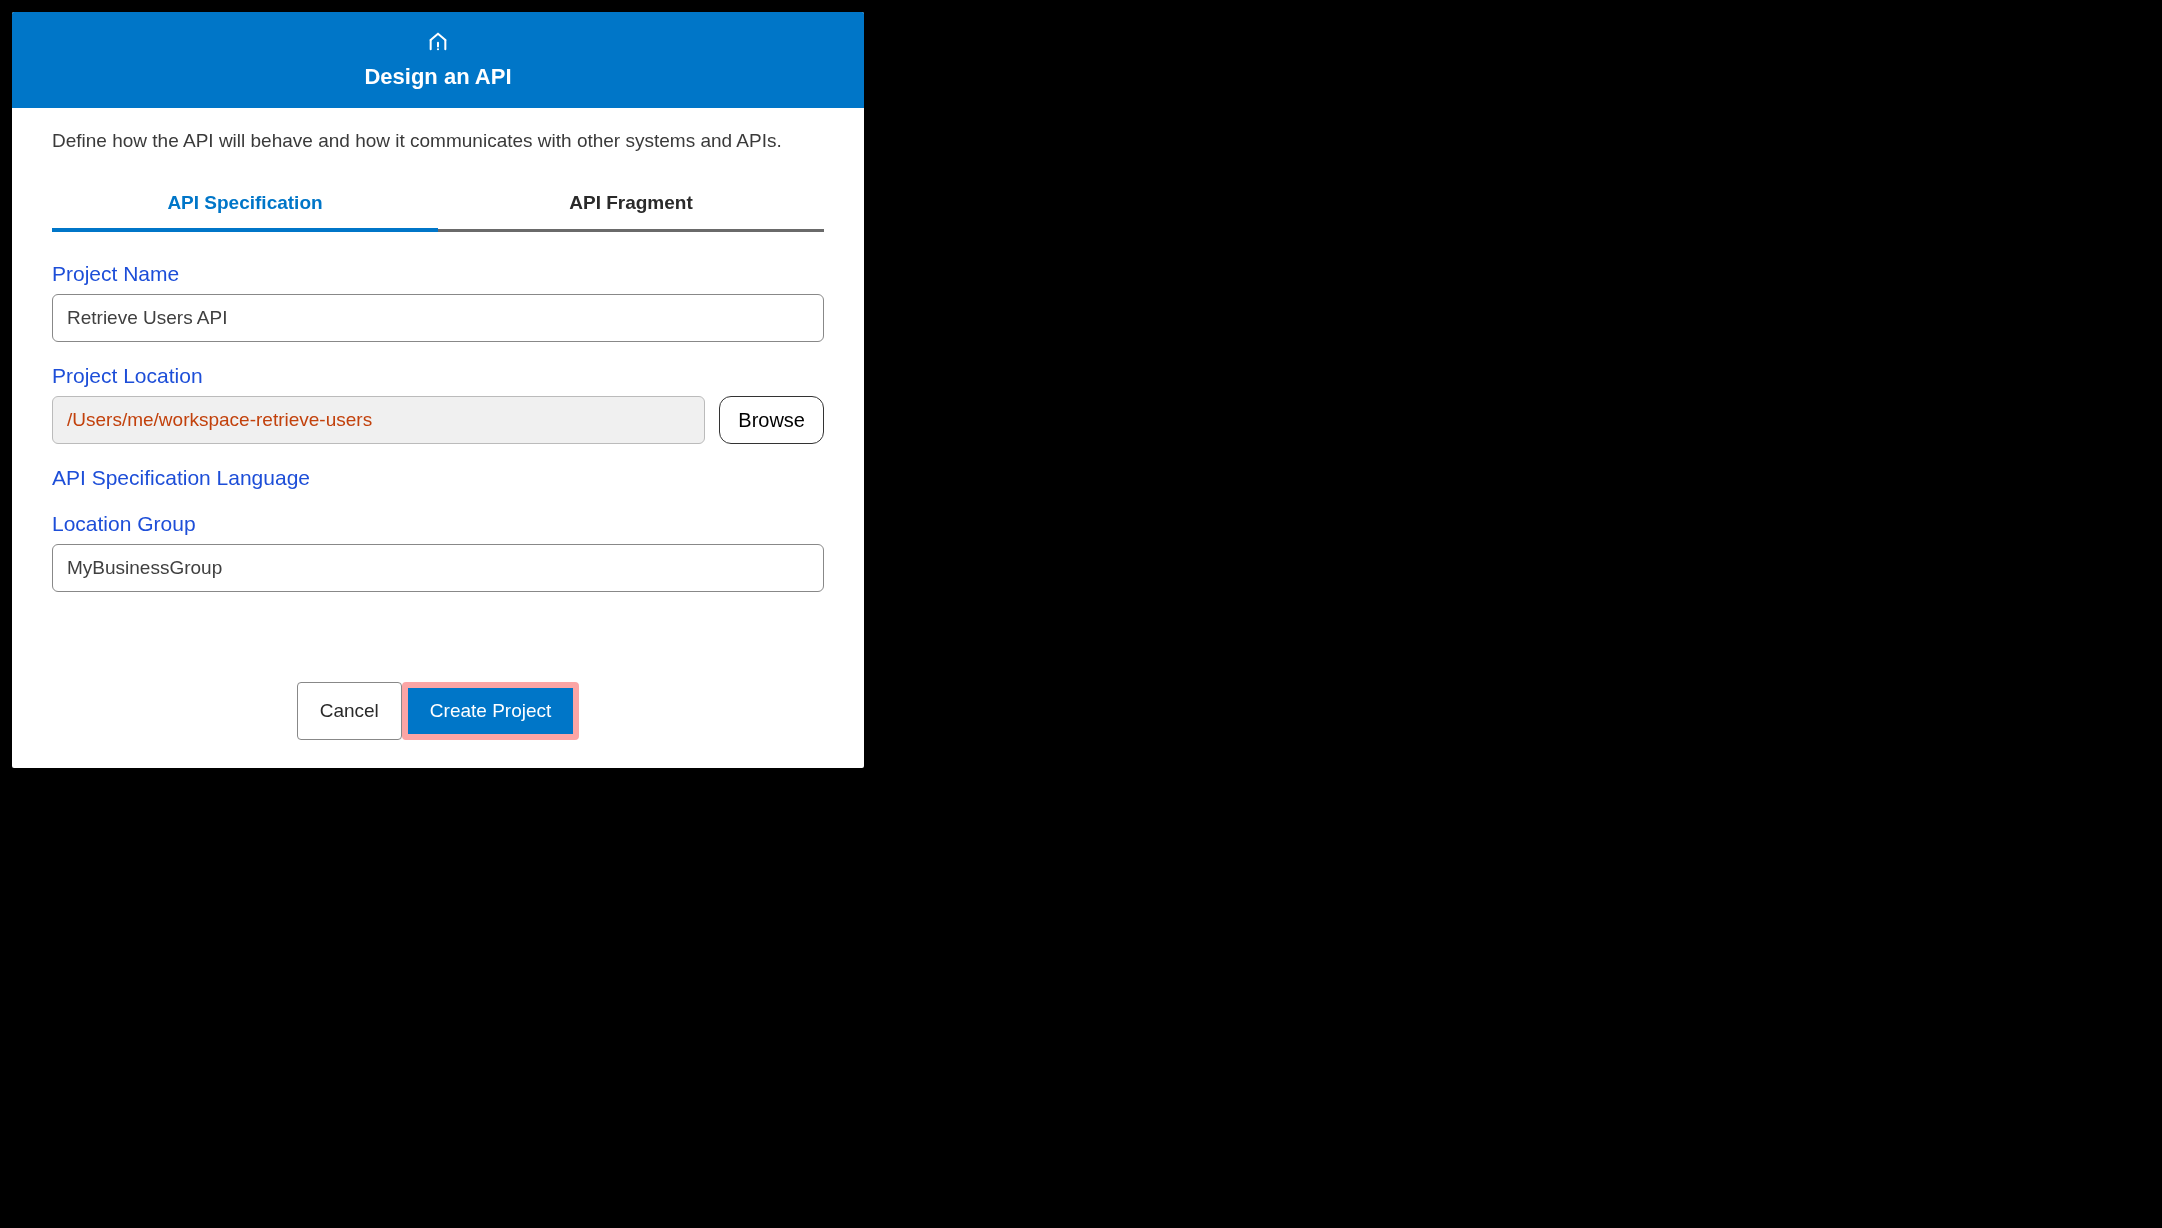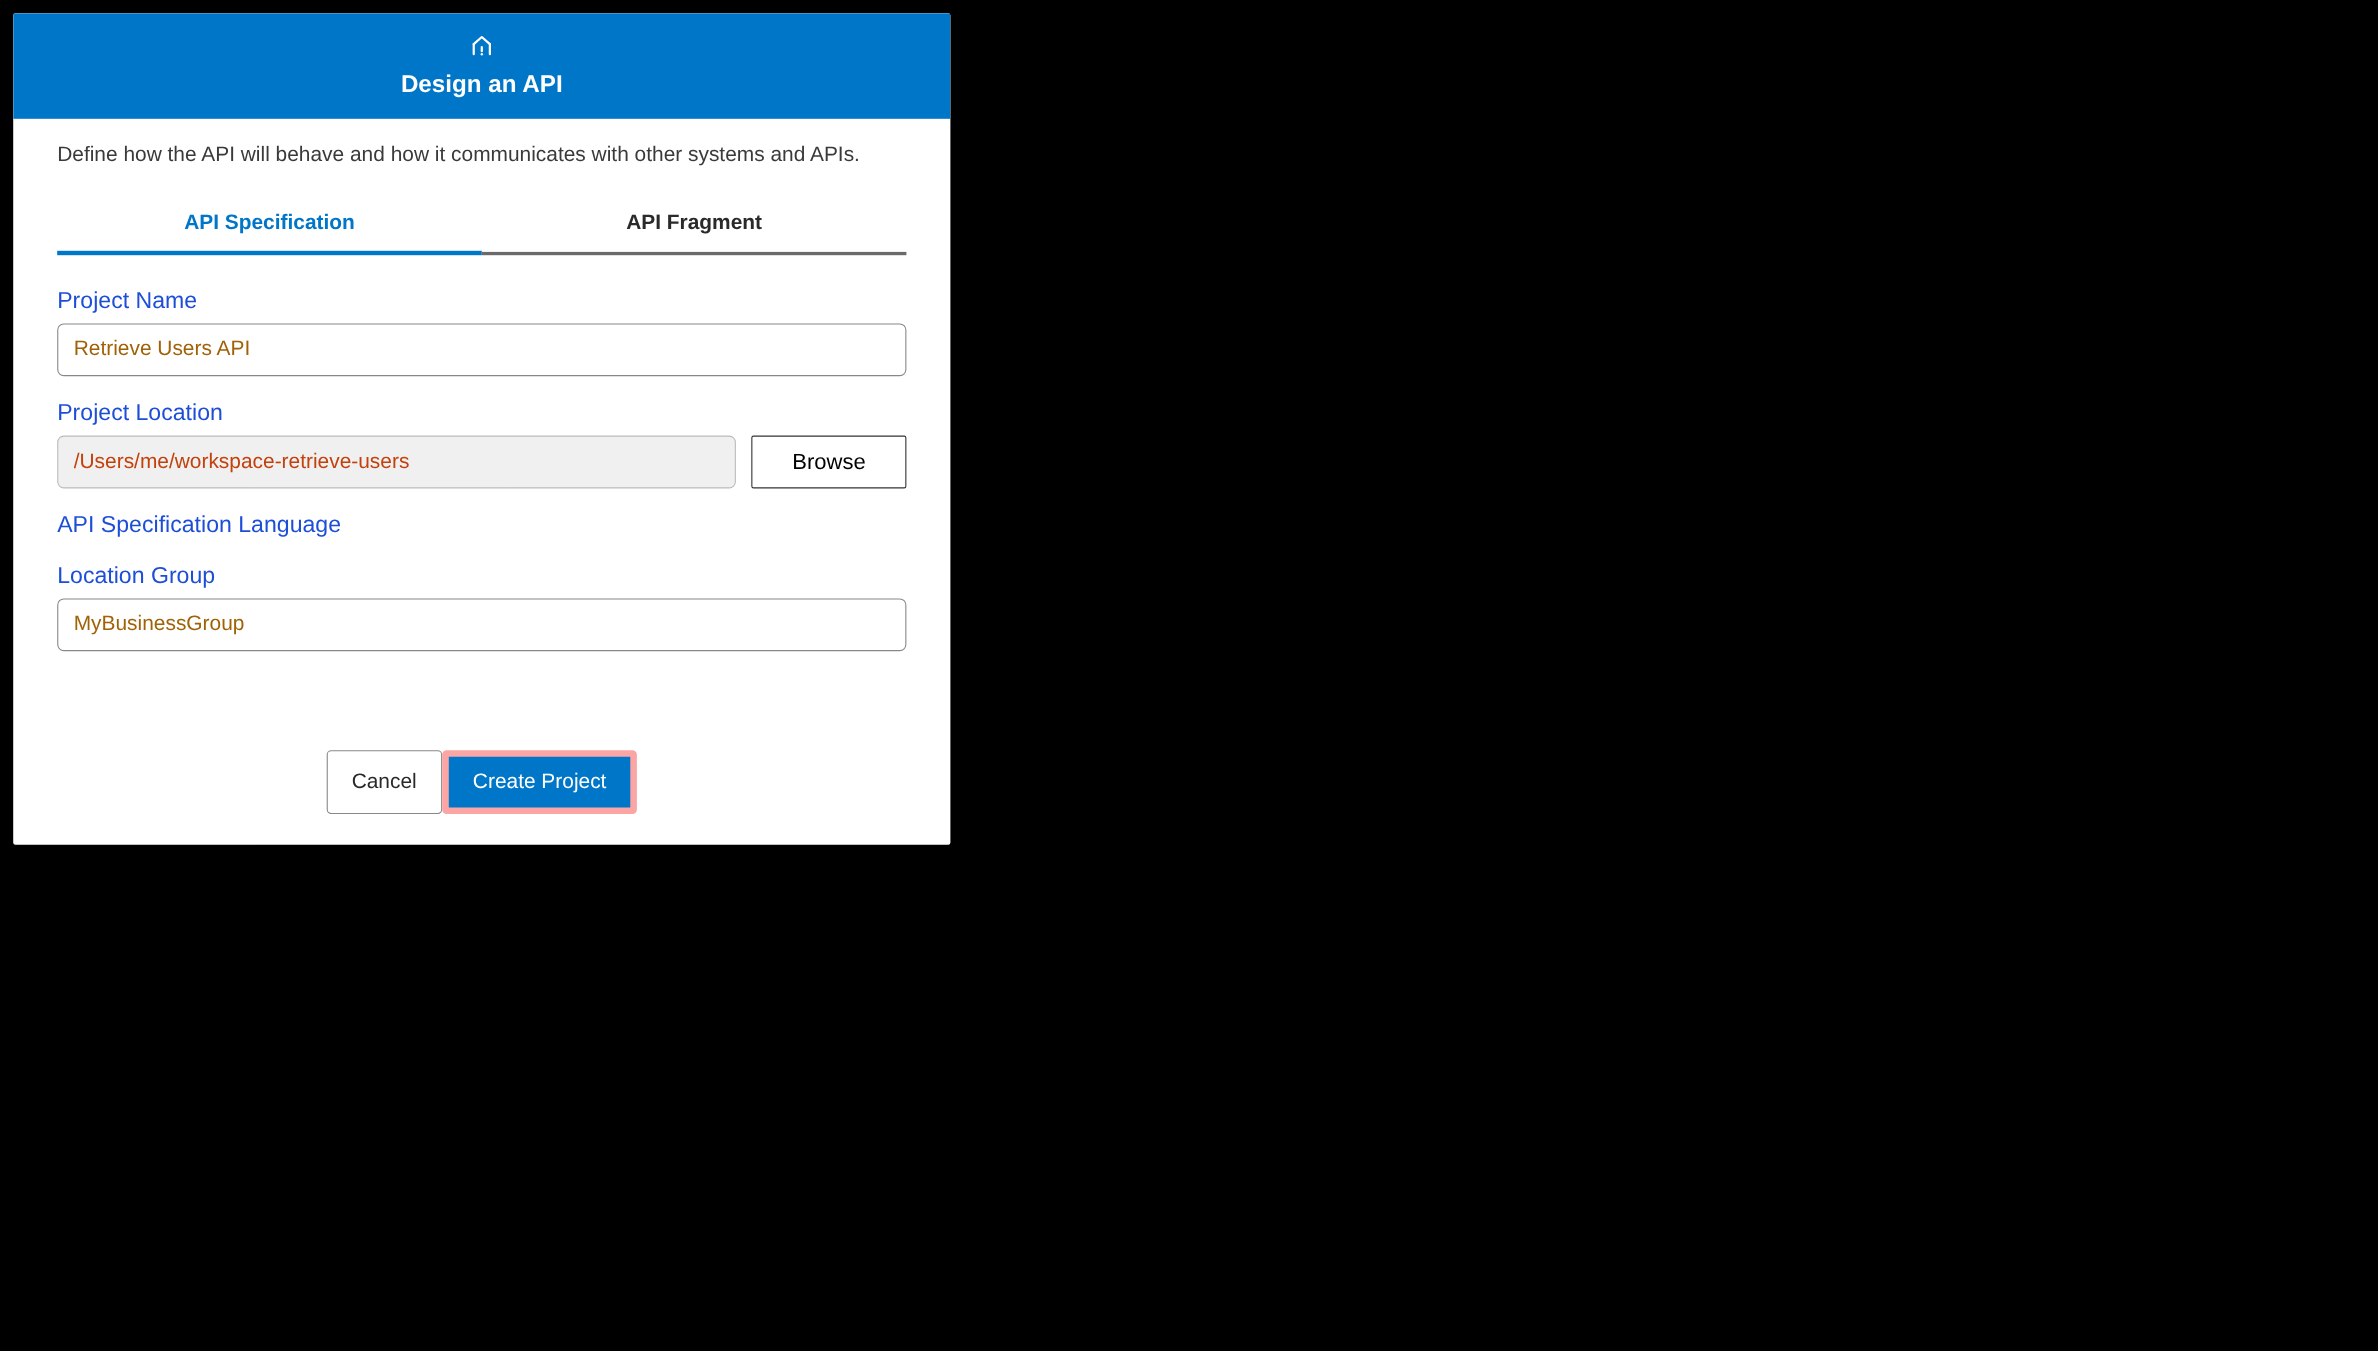--- a/index.html
+++ b/index.html
@@ -81,41 +81,41 @@
       font-size: 21px;
       margin-bottom: 8px;
       display: block;
     }
     .field-input {
       width: 100%;
       border: 1px solid #888;
       border-radius: 6px;
       padding: 12px 14px;
       font-size: 19px;
-      color: #a16207;
+      color: #404040;
       font-family: inherit;
     }
     .field-input[readonly].grey {
       background: #f0f0f0;
       color: #c2410c;
       border-color: #bbb;
     }
     .location-row {
       display: flex;
       gap: 14px;
       align-items: stretch;
     }
     .location-row .field-input {
       flex: 1;
     }
     .browse-btn {
       background: #fff;
       border: 1px solid #333;
-      border-radius: 2px;
-      padding: 0 36px;
+      border-radius: 12px;
+      padding: 0 18px;
       font-size: 20px;
       cursor: pointer;
     }
     .footer {
       display: flex;
       justify-content: center;
       margin-top: 90px;
     }
     .btn {
       border-radius: 4px;

